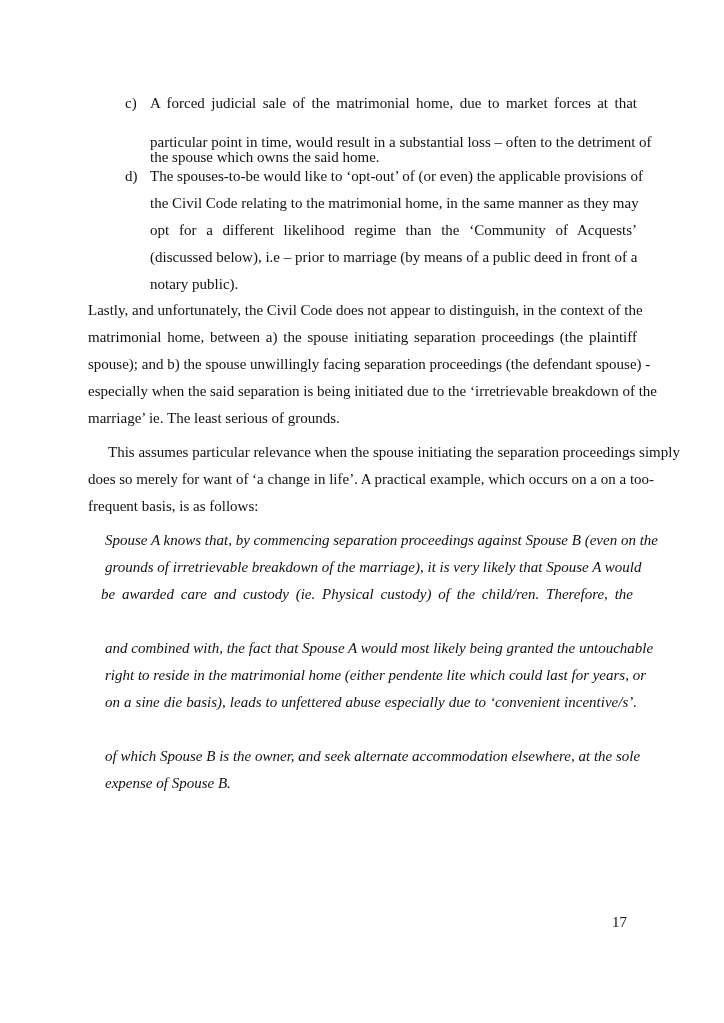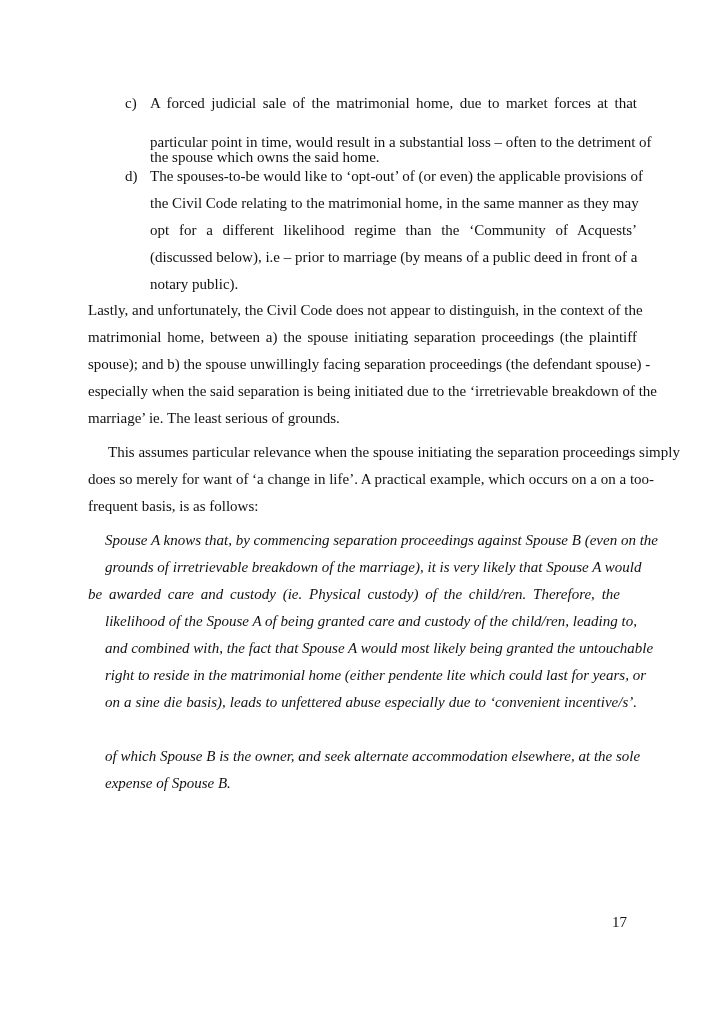--- a/index.html
+++ b/index.html
@@ -34,22 +34,21 @@
   <div class="line just" style="left:88px;top:351px;width:549px;">spouse); and b) the spouse unwillingly facing separation proceedings (the defendant spouse) -</div>
   <div class="line just" style="left:88px;top:378px;width:549px;">especially when the said separation is being initiated due to the ‘irretrievable breakdown of the</div>
   <div class="line" style="left:88px;top:405px;">marriage’ ie. The least serious of grounds.</div>
 
   <div class="line just" style="left:88px;top:439px;width:549px;margin-left:20px;">This assumes particular relevance when the spouse initiating the separation proceedings simply</div>
   <div class="line just" style="left:88px;top:466px;width:549px;">does so merely for want of ‘a change in life’. A practical example, which occurs on a on a too-</div>
   <div class="line" style="left:88px;top:493px;">frequent basis, is as follows:</div>
 
   <div class="line just it" style="left:105px;top:527px;width:532px;">Spouse A knows that, by commencing separation proceedings against Spouse B (even on the</div>
   <div class="line just it" style="left:105px;top:554px;width:532px;">grounds of irretrievable breakdown of the marriage), it is very likely that Spouse A would</div>
-  <div class="line just it" style="left:88px;top:581px;width:532px;">be awarded care and custody (ie. Physical custody) of the child/ren. Therefore, the</div>
-  <div class="line just it" style="left:105px;top:608px;width:532px;">likelihood of the Spouse A of being granted care and custody of the child/ren, leading to,</div>
+  <div class="line just it" style="left:101px;top:581px;width:532px;">be awarded care and custody (ie. Physical custody) of the child/ren. Therefore, the</div>
   <div class="line just it" style="left:105px;top:635px;width:532px;">and combined with, the fact that Spouse A would most likely being granted the untouchable</div>
   <div class="line just it" style="left:105px;top:662px;width:532px;">right to reside in the matrimonial home (either pendente lite which could last for years, or</div>
   <div class="line just it" style="left:105px;top:689px;width:532px;">on a sine die basis), leads to unfettered abuse especially due to ‘convenient incentive/s’.</div>
   <div class="line just it" style="left:105px;top:743px;width:532px;">of which Spouse B is the owner, and seek alternate accommodation elsewhere, at the sole</div>
   <div class="line it" style="left:105px;top:770px;">expense of Spouse B.</div>
 
   <div class="pagenum">17</div>
 </div>
 
 </body></html>

